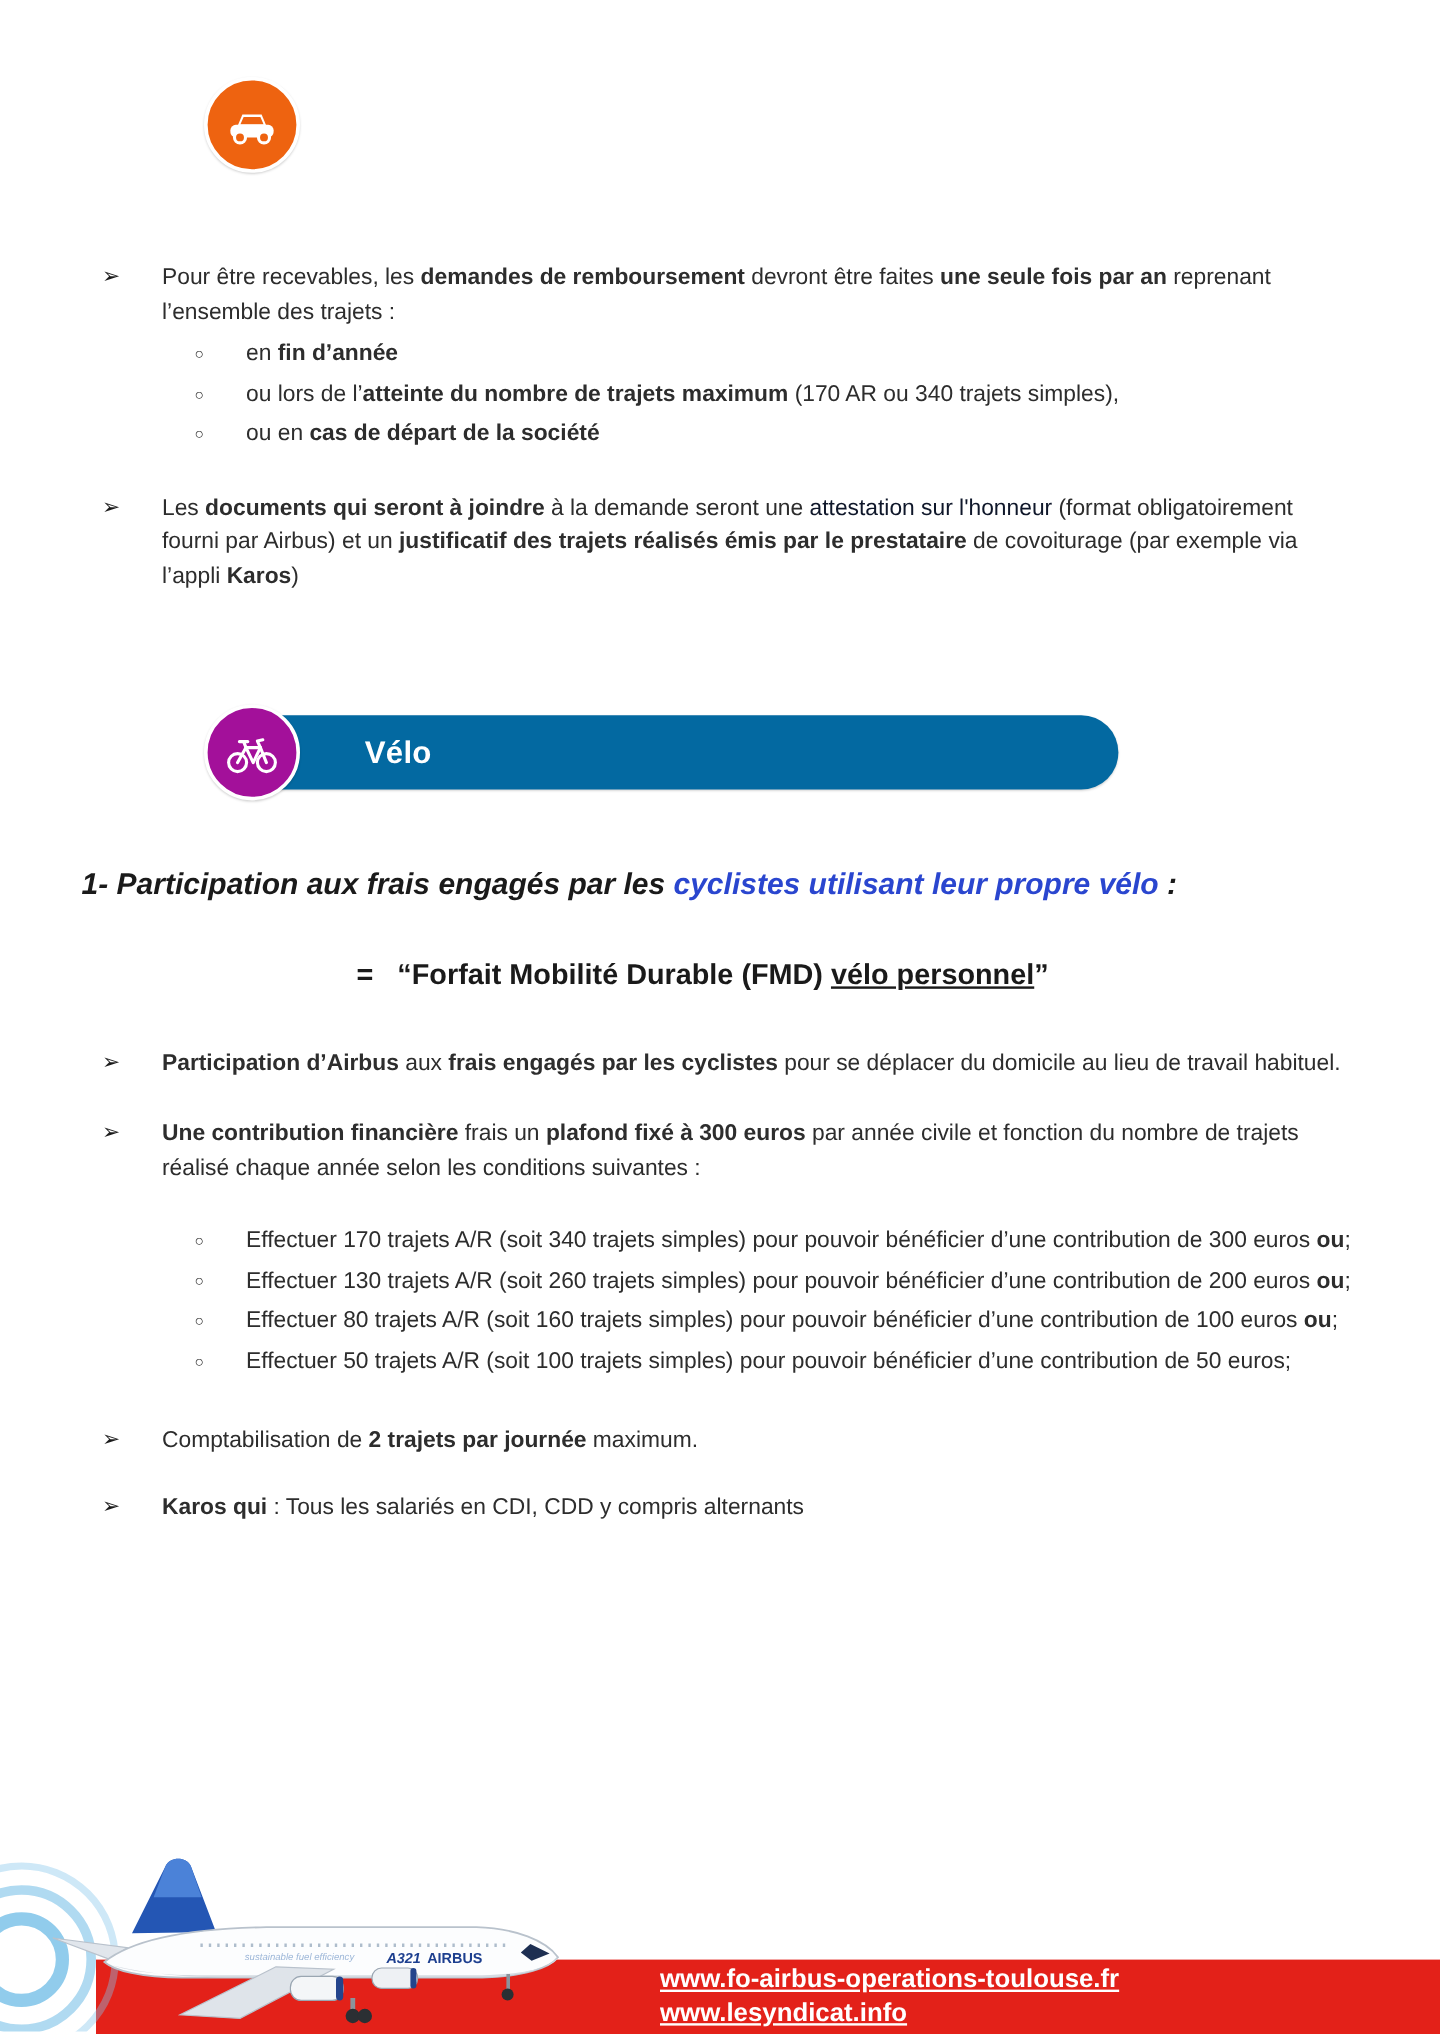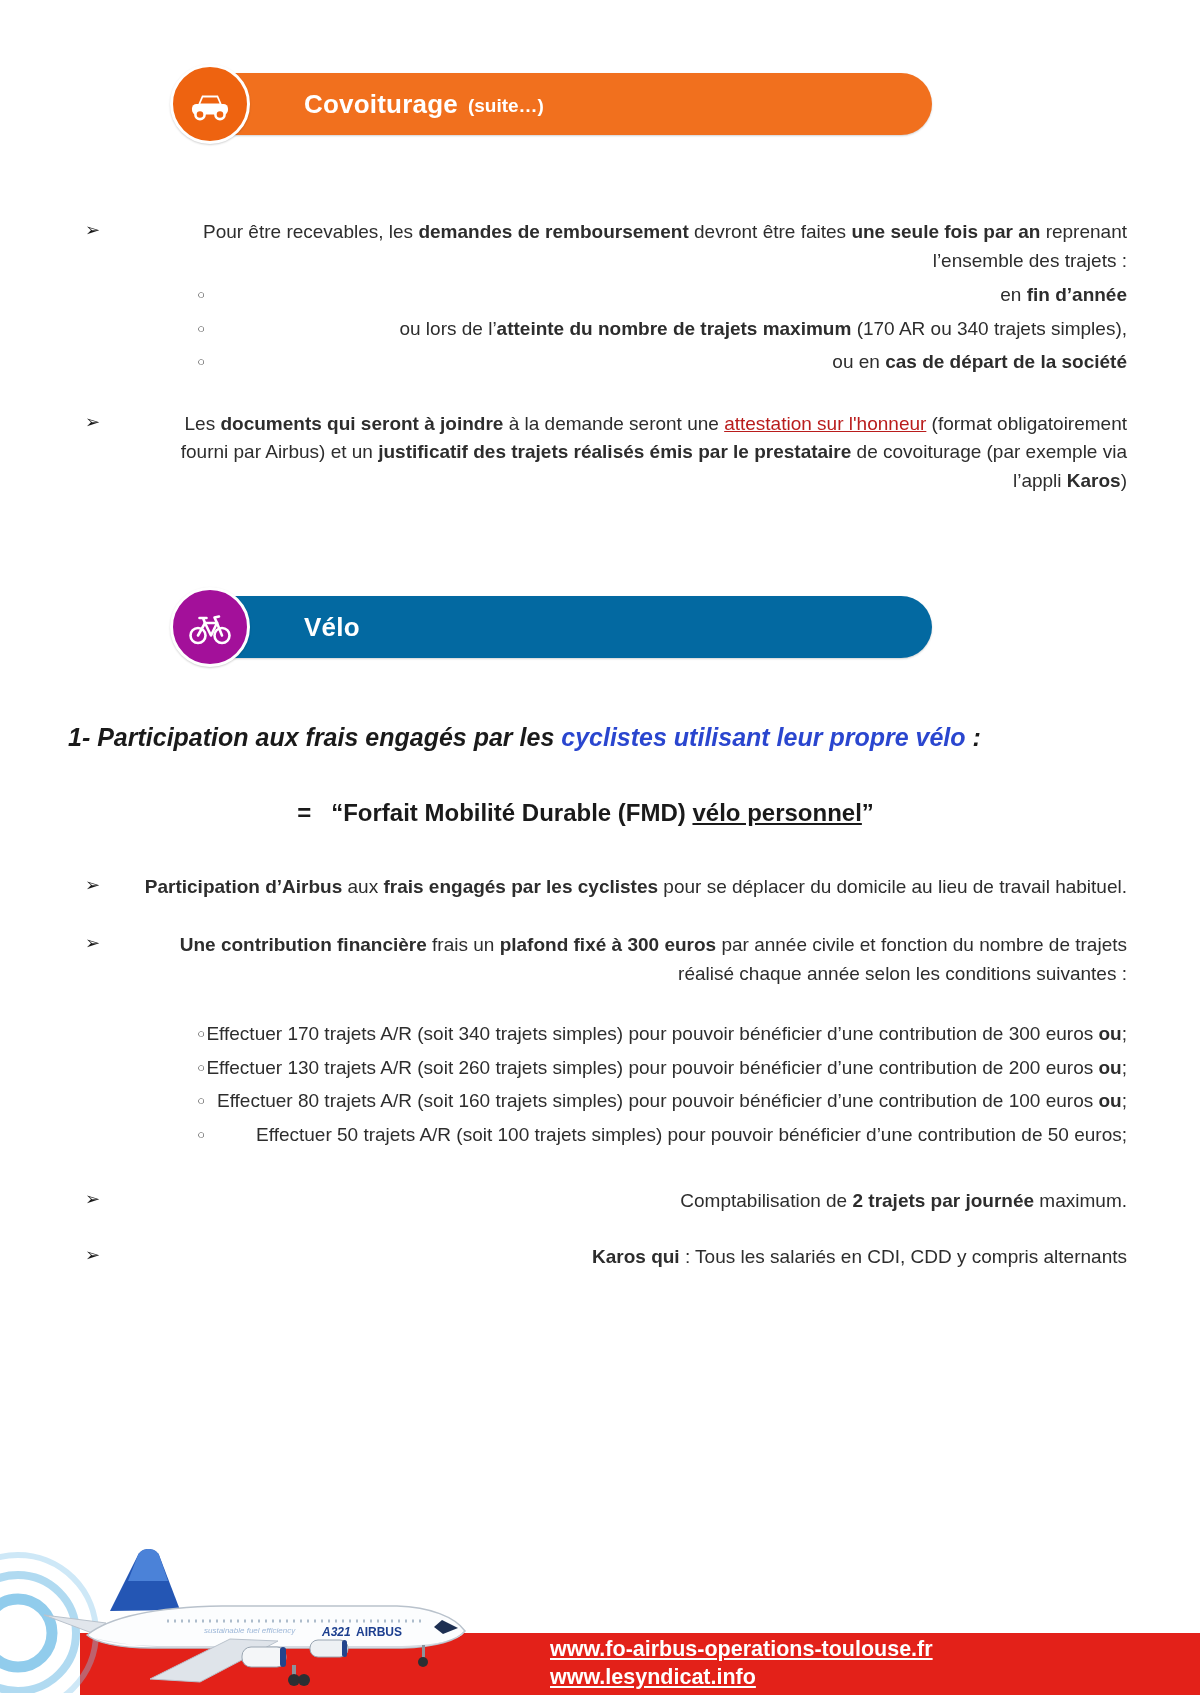--- a/index.html
+++ b/index.html
@@ -27,59 +27,55 @@
     box-shadow:0 1px 2px rgba(0,0,0,.18);
   }
   .banner.cov  .circle { background:#ee6310; }
   .banner.velo .circle { background:#a3109a; }
   .banner .title  { color:#fff; font-weight:bold; font-size:26px; letter-spacing:.2px; }
   .banner .suffix { color:#fff; font-weight:bold; font-size:19px; padding-top:3px; }
 
   
   .bullet { display:flex; margin-left:85px; width:1042px; }
   .bullet > .bm { flex:none; width:50px; font-size:18px; padding-top:1px; color:#1a1a1a; }
-  .bullet > .bt { flex:1; line-height:1.5;text-align:right; }
+  .bullet > .bt { flex:1; line-height:1.5; }
   .sub { display:flex; margin-top:6px; }
   .sub > .sm { flex:none; width:70px; padding-left:27px; font-size:13px; padding-top:4px; color:#333; }
   .sub > .st { flex:1; line-height:1.45; }
   .sub.first { margin-top:32px; }
 
   .mt-b1 { margin-top:74px; }
   .mt-b2 { margin-top:34px; }
   .mt-v1 { margin-top:46px; }
   .mt-v2 { margin-top:30px; }
   .mt-v3 { margin-top:38px; }
   .mt-v4 { margin-top:28px; }
 
   
   .b    { font-weight:bold; }
-  .link { color:#b91c1c; text-decoration:underline; cursor:pointer; }
+  .link { color:#0f172a; cursor:pointer; }
   .blue { color:#2a46cf; }
   .u    { text-decoration:underline; }
 
   
   .h1 { margin:54px 40px 0 68px; font-size:25px; font-weight:bold; color:#1a1a1a; line-height:1.35;font-style:italic; }
   .h2 { margin:44px 70px 0 0; text-align:center; font-size:24px; font-weight:bold; color:#1a1a1a;padding-left:41px; }
 
   
   .footer-band { position:absolute; left:80px; right:0; bottom:0; height:62px; background:#e32119; z-index:1; }
   .footer-links { position:absolute; left:550px; bottom:4px; z-index:3; display:flex; flex-direction:column; }
   .footer-links a { color:#fff; font-weight:bold; font-size:21.5px; text-decoration:underline; line-height:28px; }
   .plane-wrap { position:absolute; left:-8px; bottom:2px; width:510px; height:152px; z-index:2; }
 </style>
 </head>
 <body>
 
 <div class="page">
 
   <div class="banner cov">
-    <div class="pill">
-      <span class="title">Covoiturage</span>
-      <span class="suffix">(suite…)</span>
-    </div>
     <div class="circle">
       <svg width="48" height="48" viewBox="0 0 48 48" aria-hidden="true">
         <path d="M12 25 L16 15.5 L32 15.5 L36 25 Z" fill="#ffffff"></path>
         <path d="M17 17.5 L31 17.5 L33.6 23.5 L14.4 23.5 Z" fill="#ee6310"></path>
         <rect x="6" y="24" width="36" height="10.5" rx="4.5" fill="#ffffff"></rect>
         <circle cx="14" cy="34.5" r="4.6" fill="#ee6310" stroke="#ffffff" stroke-width="2.6"></circle>
         <circle cx="34" cy="34.5" r="4.6" fill="#ee6310" stroke="#ffffff" stroke-width="2.6"></circle>
       </svg>
     </div>
   </div>

